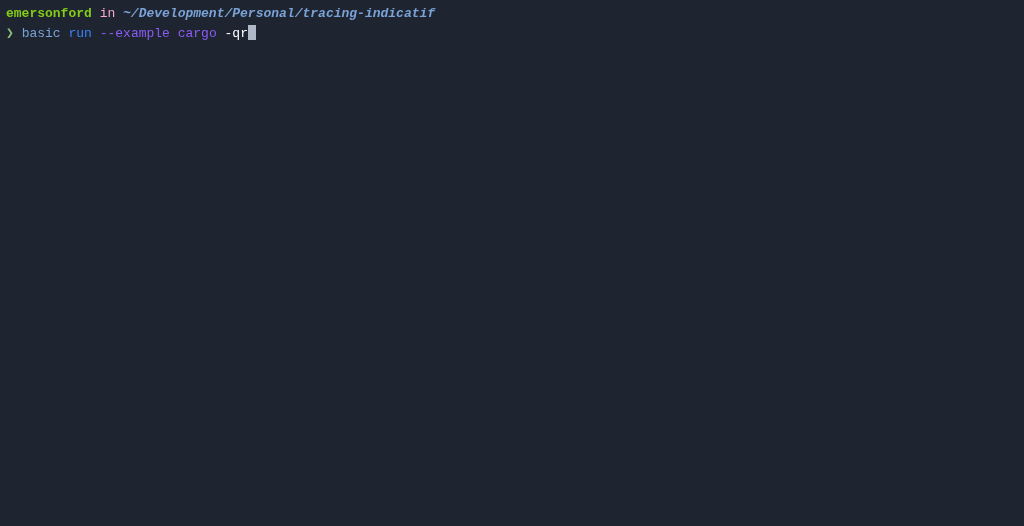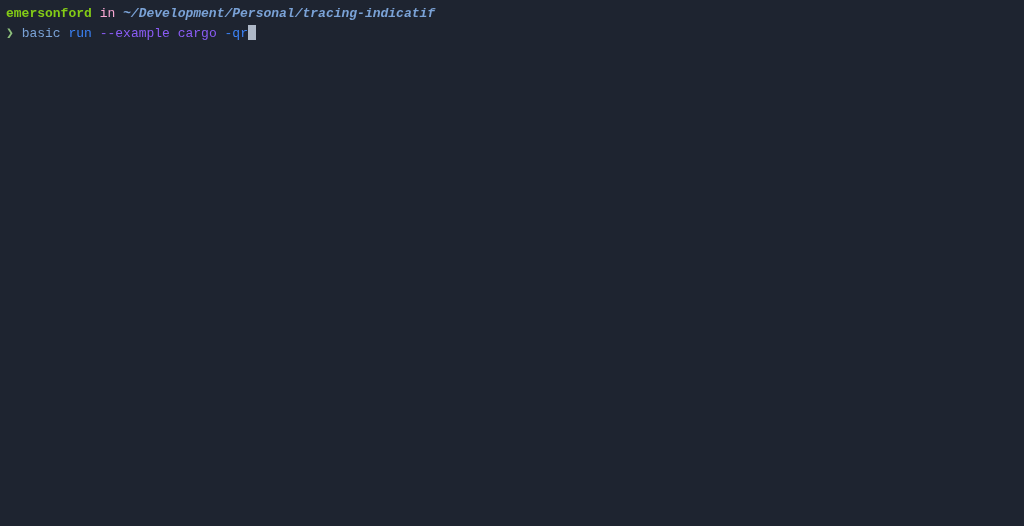--- a/index.html
+++ b/index.html
@@ -51,21 +51,21 @@
     
     .subcommand {
       color: #3b82f6;
     }
     
     .args {
       color: #8b5cf6;
     }
     
     .flag {
-      color: #3b82f6;
+      color: #ffffff;
     }
     
     .cursor {
       display: inline-block;
       width: 8px;
       height: 15px;
       background-color: #aeb8c7;
       vertical-align: text-bottom;
       margin-bottom: 1px;
     }

